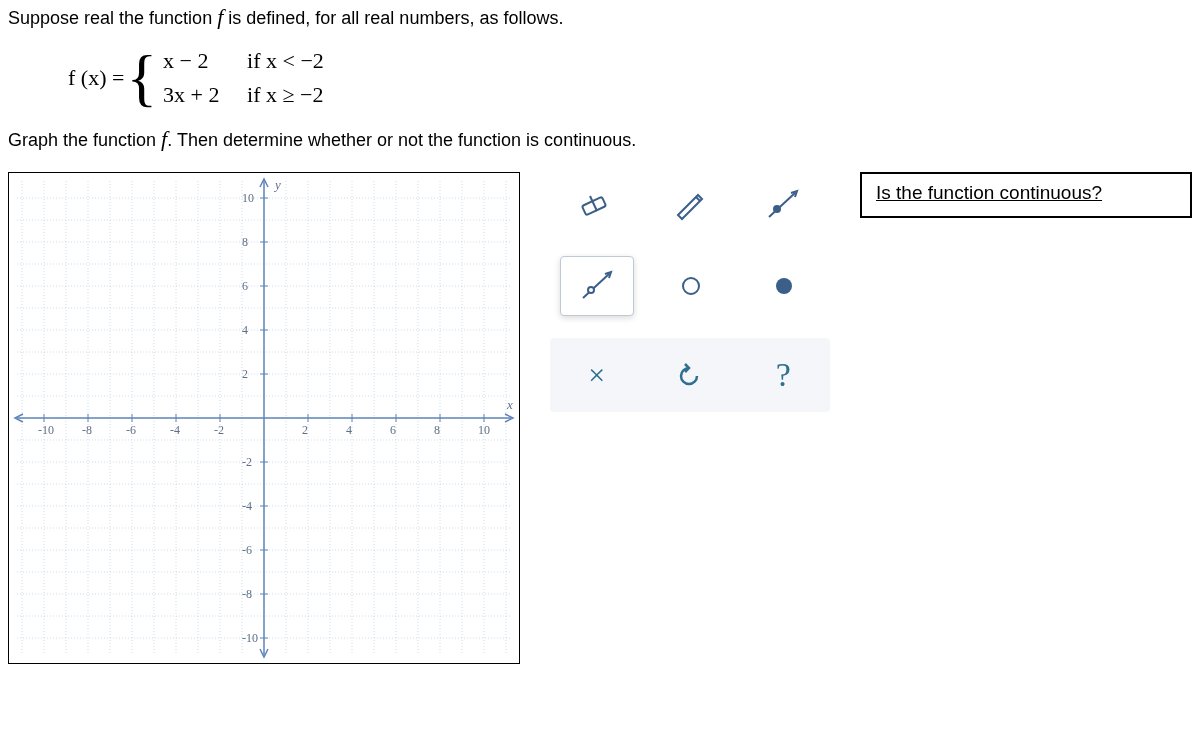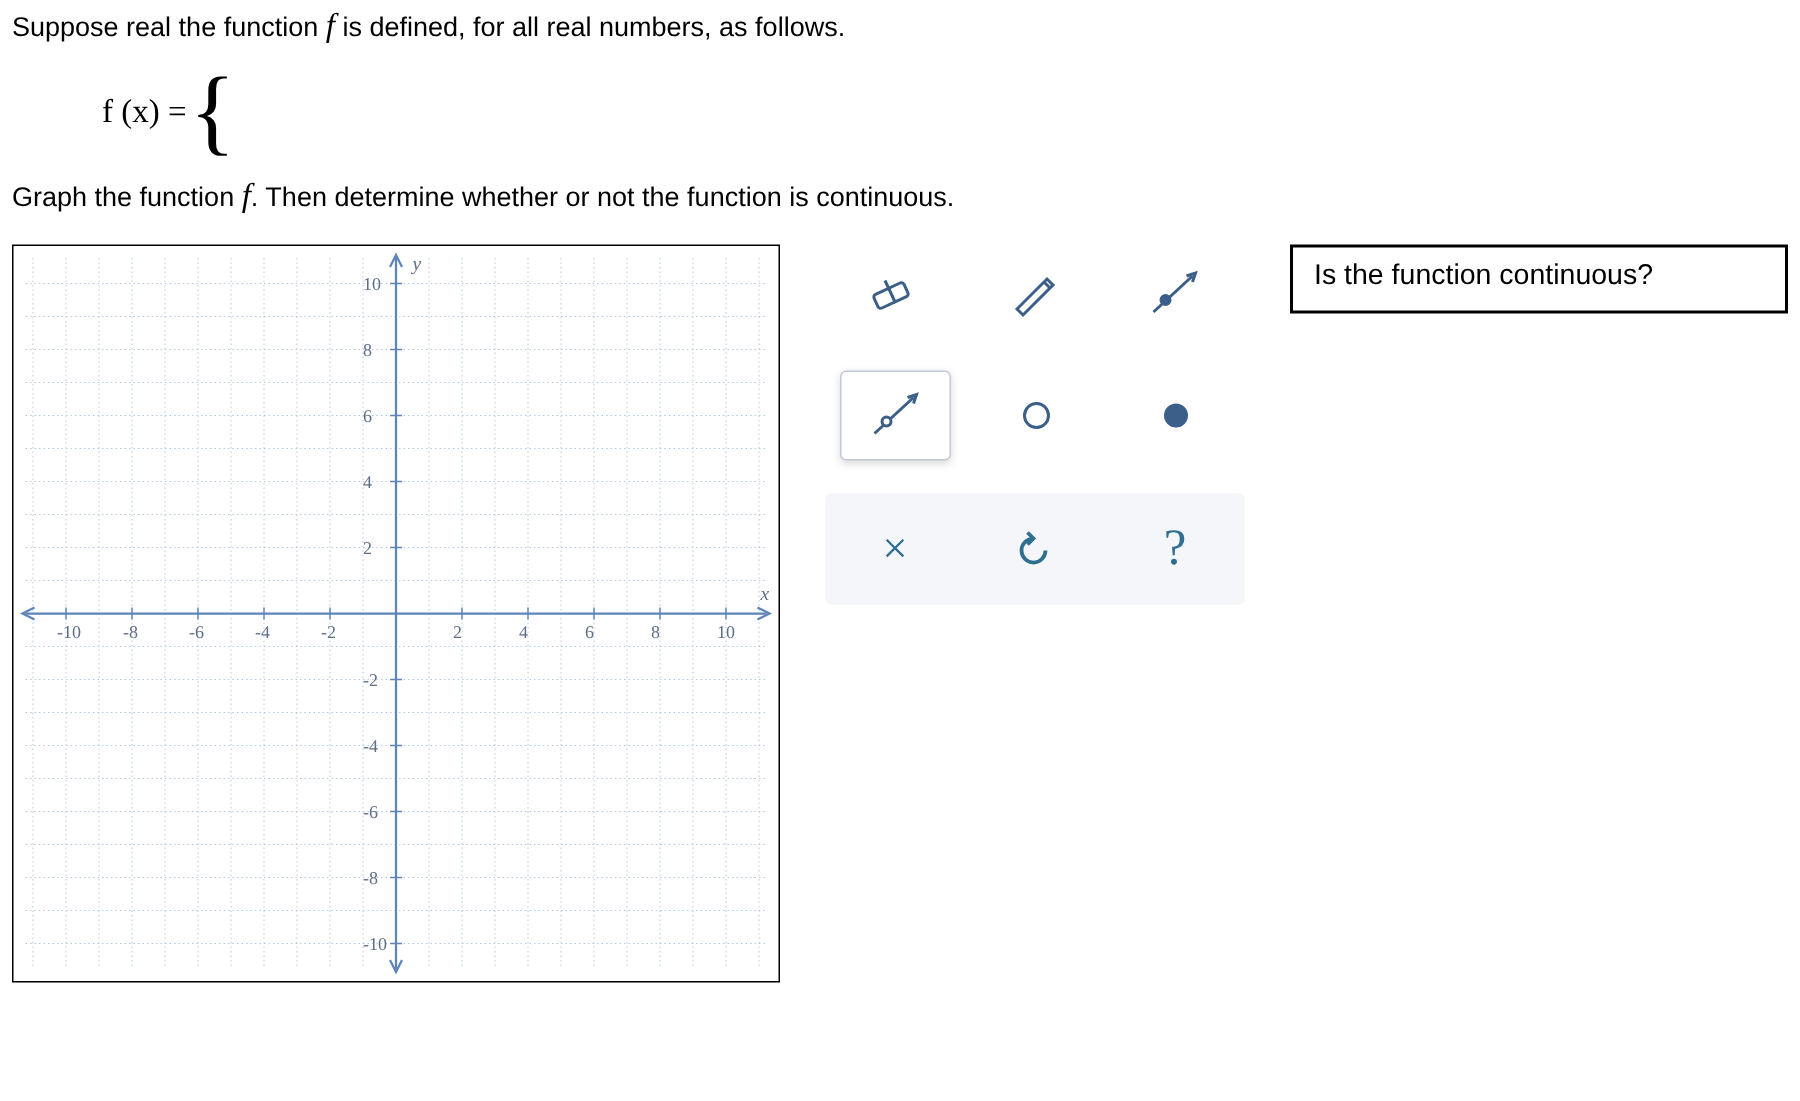--- a/index.html
+++ b/index.html
@@ -68,35 +68,45 @@
   }
   .tool-row.secondary .tool-slot {
     font-size: 28px;
     color: #2f6f8f;
   }
   .question-box {
     border: 2px solid #000;
     padding: 8px 14px 12px 14px;
     width: 300px;
   }
-  .question-box .q-text { font-size: 19px; margin-bottom: 0; }
+  .question-box .q-text { font-size: 19px; margin-bottom: 0; text-decoration: underline; }
   .radio-row { display: flex; align-items: center; gap: 6px; margin-left: 18px; margin-top: 2px; }
   .radio-row input { width: 16px; height: 16px; }
   .glyph { font-size: 30px; font-family: 'Times New Roman', serif; }
 </style>
 </head>
 <body>
 
 <div>
   <span>Suppose real the function </span><span class="italic-f" style="font-size:22px">f</span><span> is defined, for all real numbers, as follows.</span>
 </div>
 
 <div class="piecewise">
   <span class="math">f (x) =</span>
   <span class="brace">{</span>
+  <div class="cases">
+    <div class="case-row">
+      <span class="math" style="min-width:72px">x − 2</span>
+      <span class="math">if  x &lt; −2</span>
+    </div>
+    <div class="case-row">
+      <span class="math" style="min-width:72px">3x + 2</span>
+      <span class="math">if  x ≥ −2</span>
+    </div>
+  </div>
 </div>
 
 <div>
   <span>Graph the function </span><span class="italic-f" style="font-size:22px">f</span><span>. Then determine whether or not the function is continuous.</span>
 </div>
 
 <div class="lower">
 
   <div class="graph-box">
     <svg class="grid" viewBox="0 0 510 490">

